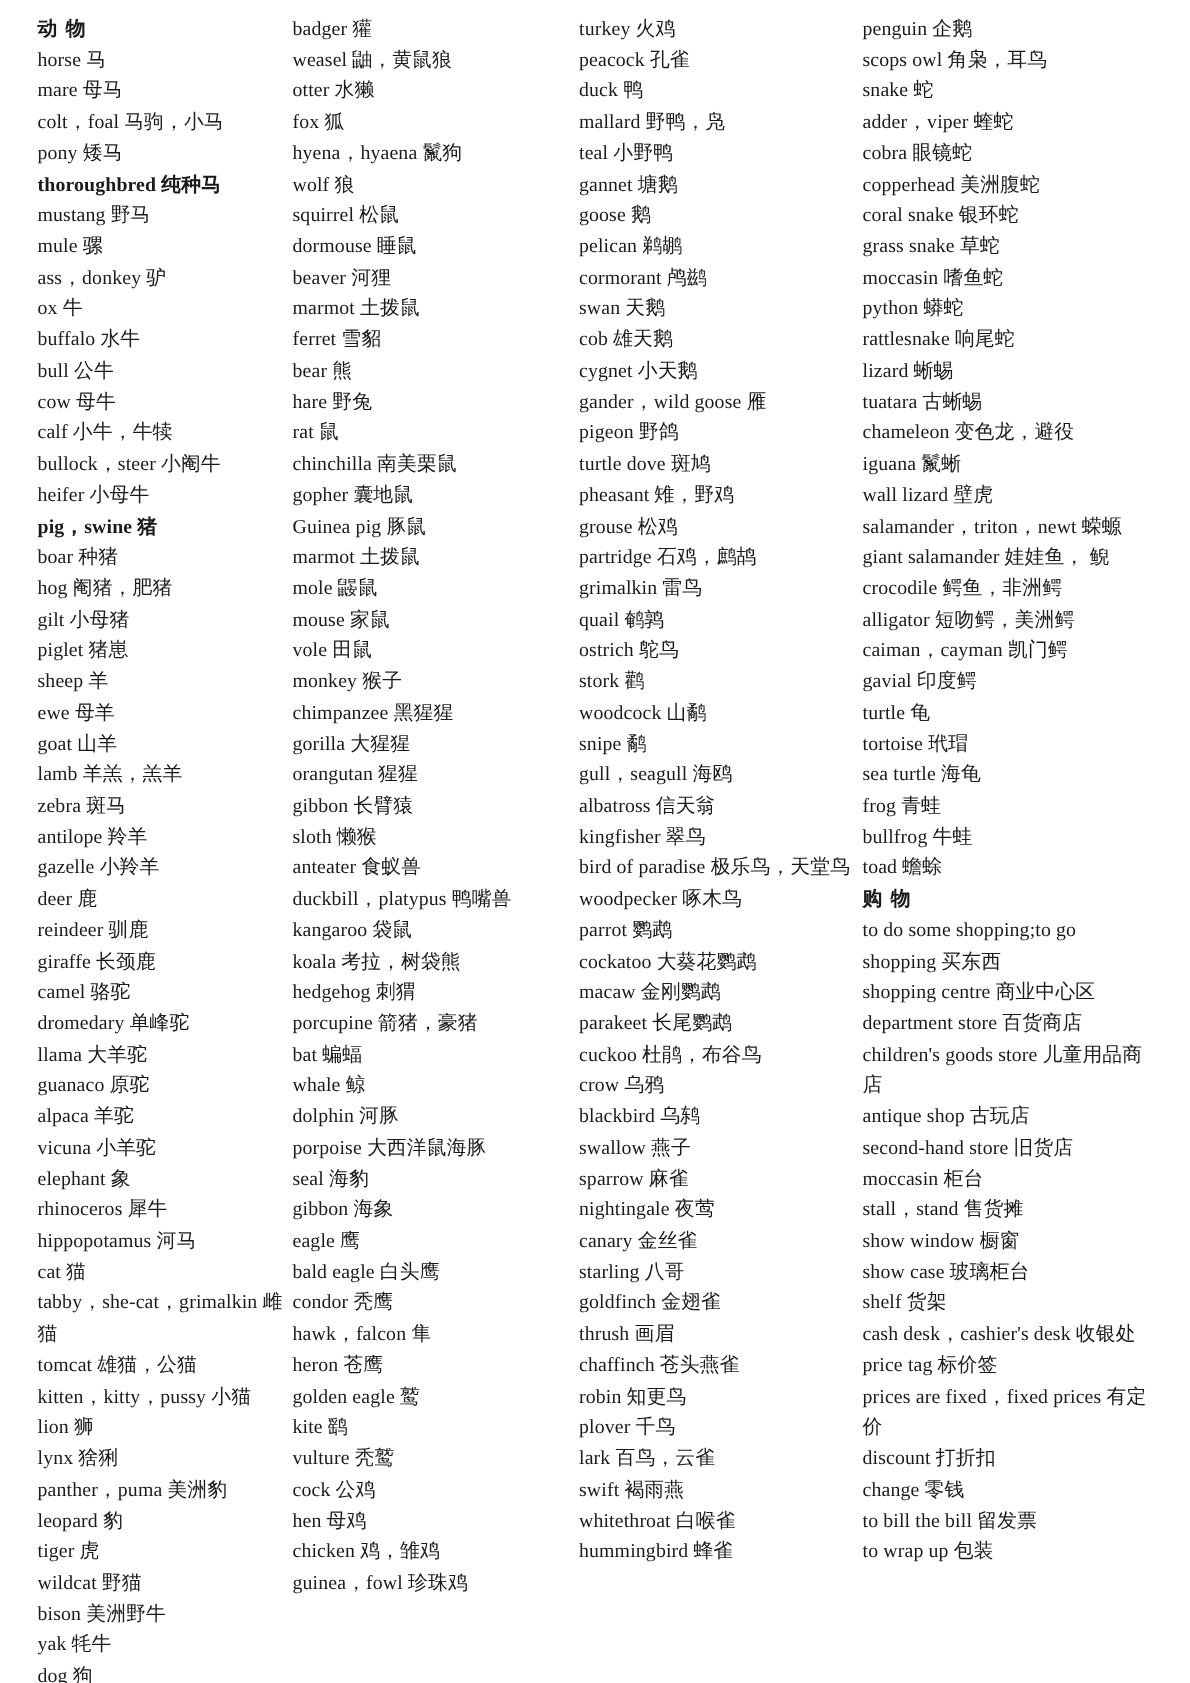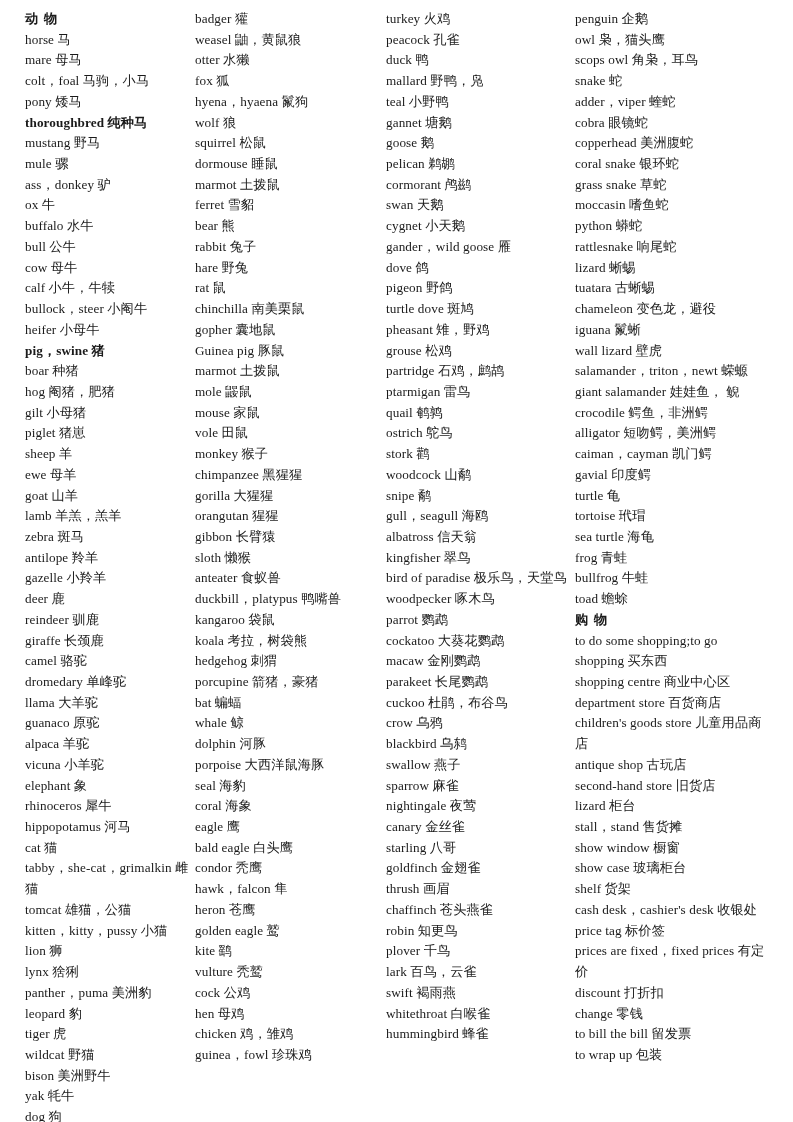--- a/index.html
+++ b/index.html
@@ -119,24 +119,24 @@
       </div>
     <div class="column col-1">
         <div class="entry">badger  獾</div>
         <div class="entry">weasel  鼬，黄鼠狼</div>
         <div class="entry">otter  水獭</div>
         <div class="entry">fox  狐</div>
         <div class="entry">hyena，hyaena  鬣狗</div>
         <div class="entry">wolf  狼</div>
         <div class="entry">squirrel  松鼠</div>
         <div class="entry">dormouse  睡鼠</div>
+        <div class="entry">beaver  河狸</div>
         <div class="entry">marmot  土拨鼠</div>
         <div class="entry">ferret  雪貂</div>
         <div class="entry">bear  熊</div>
-        <div class="entry">rabbit  兔子</div>
         <div class="entry">hare  野兔</div>
         <div class="entry">rat  鼠</div>
         <div class="entry">chinchilla  南美栗鼠</div>
         <div class="entry">gopher  囊地鼠</div>
         <div class="entry">Guinea pig  豚鼠</div>
         <div class="entry">marmot  土拨鼠</div>
         <div class="entry">mole  鼹鼠</div>
         <div class="entry">mouse  家鼠</div>
         <div class="entry">vole  田鼠</div>
         <div class="entry">monkey  猴子</div>
@@ -149,21 +149,21 @@
         <div class="entry">duckbill，platypus  鸭嘴兽</div>
         <div class="entry">kangaroo  袋鼠</div>
         <div class="entry">koala  考拉，树袋熊</div>
         <div class="entry">hedgehog  刺猬</div>
         <div class="entry">porcupine  箭猪，豪猪</div>
         <div class="entry">bat  蝙蝠</div>
         <div class="entry">whale  鲸</div>
         <div class="entry">dolphin  河豚</div>
         <div class="entry">porpoise  大西洋鼠海豚</div>
         <div class="entry">seal  海豹</div>
-        <div class="entry">coral  海象</div>
+        <div class="entry">gibbon  海象</div>
         <div class="entry">eagle  鹰</div>
         <div class="entry">bald eagle  白头鹰</div>
         <div class="entry">condor  秃鹰</div>
         <div class="entry">hawk，falcon  隼</div>
         <div class="entry">heron  苍鹰</div>
         <div class="entry">golden eagle  鹫</div>
         <div class="entry">kite  鹞</div>
         <div class="entry">vulture  秃鹫</div>
         <div class="entry">cock  公鸡</div>
         <div class="entry">hen  母鸡</div>
@@ -174,29 +174,29 @@
         <div class="entry">turkey  火鸡</div>
         <div class="entry">peacock  孔雀</div>
         <div class="entry">duck  鸭</div>
         <div class="entry">mallard  野鸭，凫</div>
         <div class="entry">teal  小野鸭</div>
         <div class="entry">gannet  塘鹅</div>
         <div class="entry">goose  鹅</div>
         <div class="entry">pelican  鹈鹕</div>
         <div class="entry">cormorant  鸬鹚</div>
         <div class="entry">swan  天鹅</div>
+        <div class="entry">cob  雄天鹅</div>
         <div class="entry">cygnet  小天鹅</div>
         <div class="entry">gander，wild goose  雁</div>
-        <div class="entry">dove  鸽</div>
         <div class="entry">pigeon  野鸽</div>
         <div class="entry">turtle dove  斑鸠</div>
         <div class="entry">pheasant  雉，野鸡</div>
         <div class="entry">grouse  松鸡</div>
         <div class="entry">partridge  石鸡，鹧鸪</div>
-        <div class="entry">ptarmigan  雷鸟</div>
+        <div class="entry">grimalkin  雷鸟</div>
         <div class="entry">quail  鹌鹑</div>
         <div class="entry">ostrich  鸵鸟</div>
         <div class="entry">stork  鹳</div>
         <div class="entry">woodcock  山鹬</div>
         <div class="entry">snipe  鹬</div>
         <div class="entry">gull，seagull  海鸥</div>
         <div class="entry">albatross  信天翁</div>
         <div class="entry">kingfisher  翠鸟</div>
         <div class="entry">bird of paradise  极乐鸟，天堂鸟</div>
         <div class="entry">woodpecker  啄木鸟</div>
@@ -217,21 +217,20 @@
         <div class="entry">chaffinch  苍头燕雀</div>
         <div class="entry">robin  知更鸟</div>
         <div class="entry">plover  千鸟</div>
         <div class="entry">lark  百鸟，云雀</div>
         <div class="entry">swift  褐雨燕</div>
         <div class="entry">whitethroat  白喉雀</div>
         <div class="entry">hummingbird  蜂雀</div>
       </div>
     <div class="column col-3">
         <div class="entry">penguin  企鹅</div>
-        <div class="entry">owl  枭，猫头鹰</div>
         <div class="entry">scops owl  角枭，耳鸟</div>
         <div class="entry">snake  蛇</div>
         <div class="entry">adder，viper  蝰蛇</div>
         <div class="entry">cobra  眼镜蛇</div>
         <div class="entry">copperhead  美洲腹蛇</div>
         <div class="entry">coral snake  银环蛇</div>
         <div class="entry">grass snake  草蛇</div>
         <div class="entry">moccasin  嗜鱼蛇</div>
         <div class="entry">python  蟒蛇</div>
         <div class="entry">rattlesnake  响尾蛇</div>
@@ -252,21 +251,21 @@
         <div class="entry">frog  青蛙</div>
         <div class="entry">bullfrog  牛蛙</div>
         <div class="entry">toad  蟾蜍</div>
         <div class="entry heading">购  物</div>
         <div class="entry">to do some shopping;to go shopping  买东西</div>
         <div class="entry">shopping centre  商业中心区</div>
         <div class="entry">department store  百货商店</div>
         <div class="entry">children's goods store  儿童用品商店</div>
         <div class="entry">antique shop  古玩店</div>
         <div class="entry">second-hand store  旧货店</div>
-        <div class="entry">lizard  柜台</div>
+        <div class="entry">moccasin  柜台</div>
         <div class="entry">stall，stand  售货摊</div>
         <div class="entry">show window  橱窗</div>
         <div class="entry">show case  玻璃柜台</div>
         <div class="entry">shelf  货架</div>
         <div class="entry">cash desk，cashier's desk  收银处</div>
         <div class="entry">price tag  标价签</div>
         <div class="entry">prices are fixed，fixed prices  有定价</div>
         <div class="entry">discount  打折扣</div>
         <div class="entry">change  零钱</div>
         <div class="entry">to bill the bill  留发票</div>

